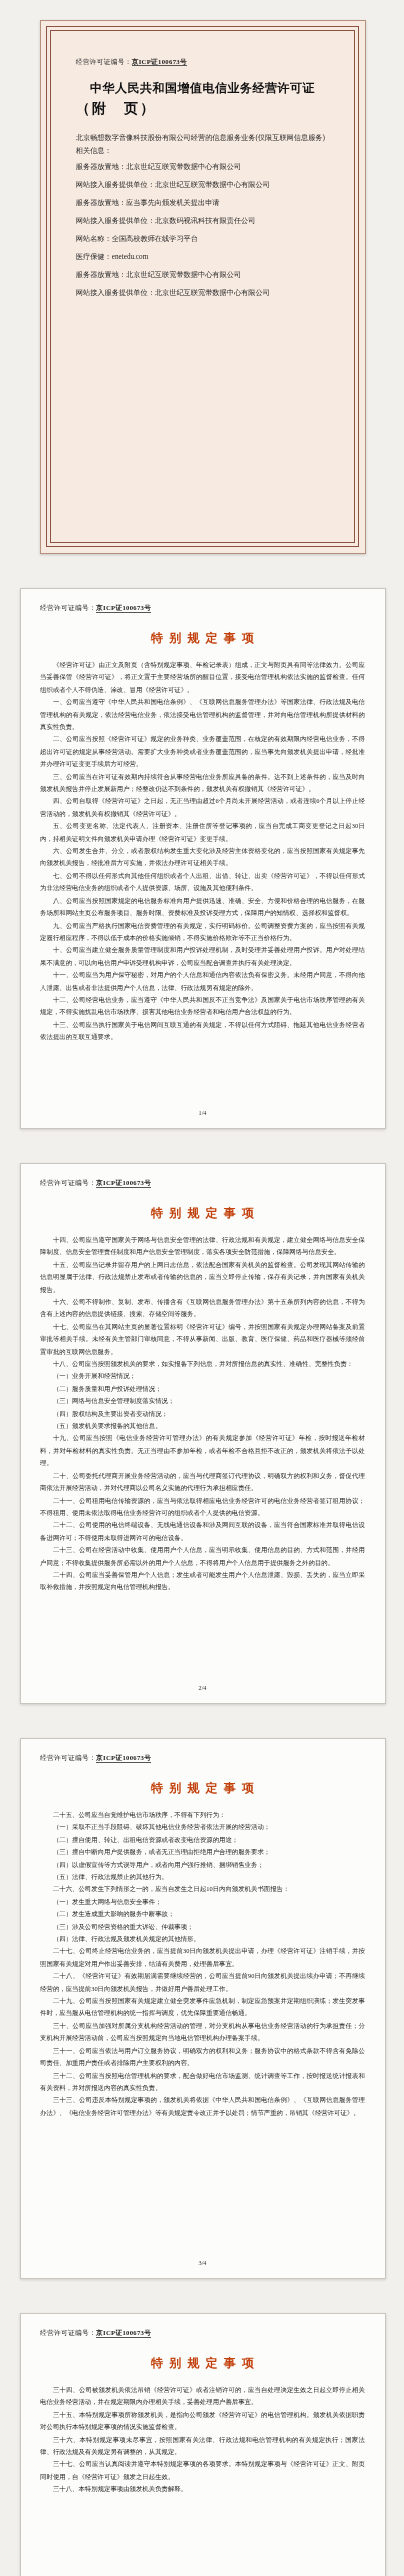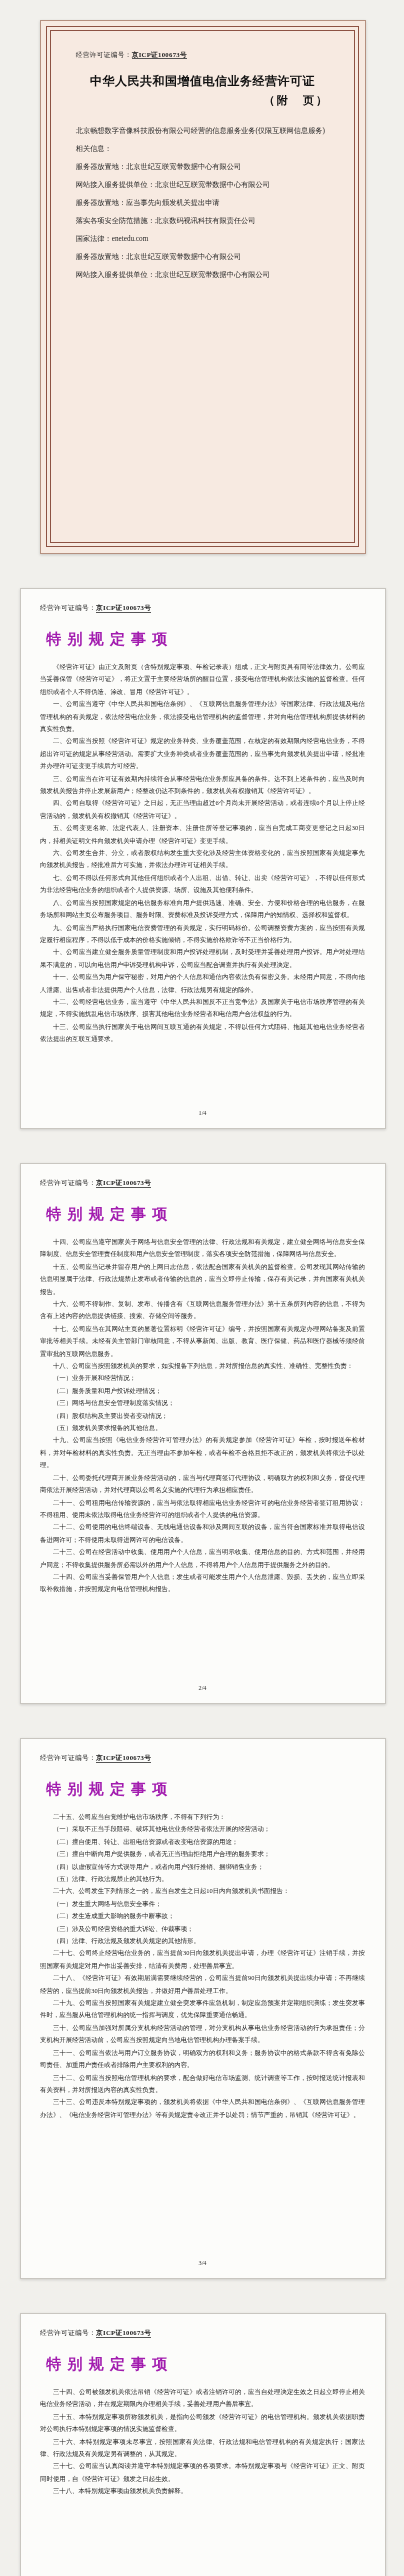--- a/index.html
+++ b/index.html
@@ -30,55 +30,55 @@
     padding:5.2px;
   }
   .cert-frame-outer {
     height:100%;
     border:1.5px solid #8d5243;
     padding:3.1px;
   }
   .cert-frame-inner {
     height:100%;
     border:0.5px solid #8d5243;
-    padding:20px 25px;
+    padding:27px 25px;
   }
   .cert-header { font-size:6.7px; color:#222; letter-spacing:0.3px; }
   .lic-no { font-weight:bold; border-bottom:0.5px solid #555; padding-bottom:0.5px; }
   .cert-title {
     font-size:12px; font-weight:bold; text-align:center;
     letter-spacing:0.5px; margin:13.4px 0 3.1px 0; color:#111;
   }
   .cert-subtitle {
-    font-size:11px; font-weight:bold; text-align:right;
+    font-size:14px; font-weight:bold; text-align:left;
     letter-spacing:2.1px; margin:0 0 13.4px 0; color:#111;
   }
   .cert-body { margin-top:3.1px; }
   .cert-line {
     font-size:7.2px; line-height:18px; margin:0; color:#262626;
     text-align:left;
   }
-  .cert-intro { line-height:18px; }
+  .cert-intro { line-height:13px; }
 
   
   .prov-page {
     width:366px; height:541px;
     margin:0 auto 34px auto;
     background:#fcfcfa;
     border:0.5px solid #c9c6c0;
     box-shadow:0 0.5px 2.6px rgba(0,0,0,.15);
     position:relative;
     padding:15.5px 19.6px 31px 19.6px;
   }
   .prov-page.last { margin-bottom:0; }
   .page-header { font-size:6.7px; color:#222; letter-spacing:0.3px; }
   .prov-title {
-    font-size:15px; font-weight:bold; 
+    font-size:12px; font-weight:bold; text-align:center;
     letter-spacing:6.2px; padding-left:6.2px;
-    margin:16.5px 0 12.4px 0; color:#a21caf;
+    margin:16.5px 0 12.4px 0; color:#c2410c;
   }
   .prov-body { }
   .prov-para {
     font-size:6.4px; line-height:12.4px; margin:0;
     text-indent:2em; text-align:justify; color:#1b1b1b;
   }
   .page-no {
     position:absolute; bottom:11.3px; left:0; right:0;
     text-align:center; font-size:6.2px; color:#333;
   }
@@ -103,24 +103,25 @@
 
 
               <p class="cert-line">服务器放置地：北京世纪互联宽带数据中心有限公司</p>
 
               <p class="cert-line">网站接入服务提供单位：北京世纪互联宽带数据中心有限公司</p>
 
 
 
               <p class="cert-line">服务器放置地：应当事先向颁发机关提出申请</p>
 
-              <p class="cert-line">落实各项安全防范措施：北京数码视讯科技有限责任公司</p>
-
-
-              <p class="cert-line">国家法律：enetedu.com</p>
+              <p class="cert-line">网站接入服务提供单位：北京数码视讯科技有限责任公司</p>
+
+              <p class="cert-line">网站名称：全国高校教师在线学习平台</p>
+
+              <p class="cert-line">医疗保健：enetedu.com</p>
 
               <p class="cert-line">服务器放置地：北京世纪互联宽带数据中心有限公司</p>
 
               <p class="cert-line">网站接入服务提供单位：北京世纪互联宽带数据中心有限公司</p>
             </div>
         </div>
       </div>
     </div>
   </section>
 

